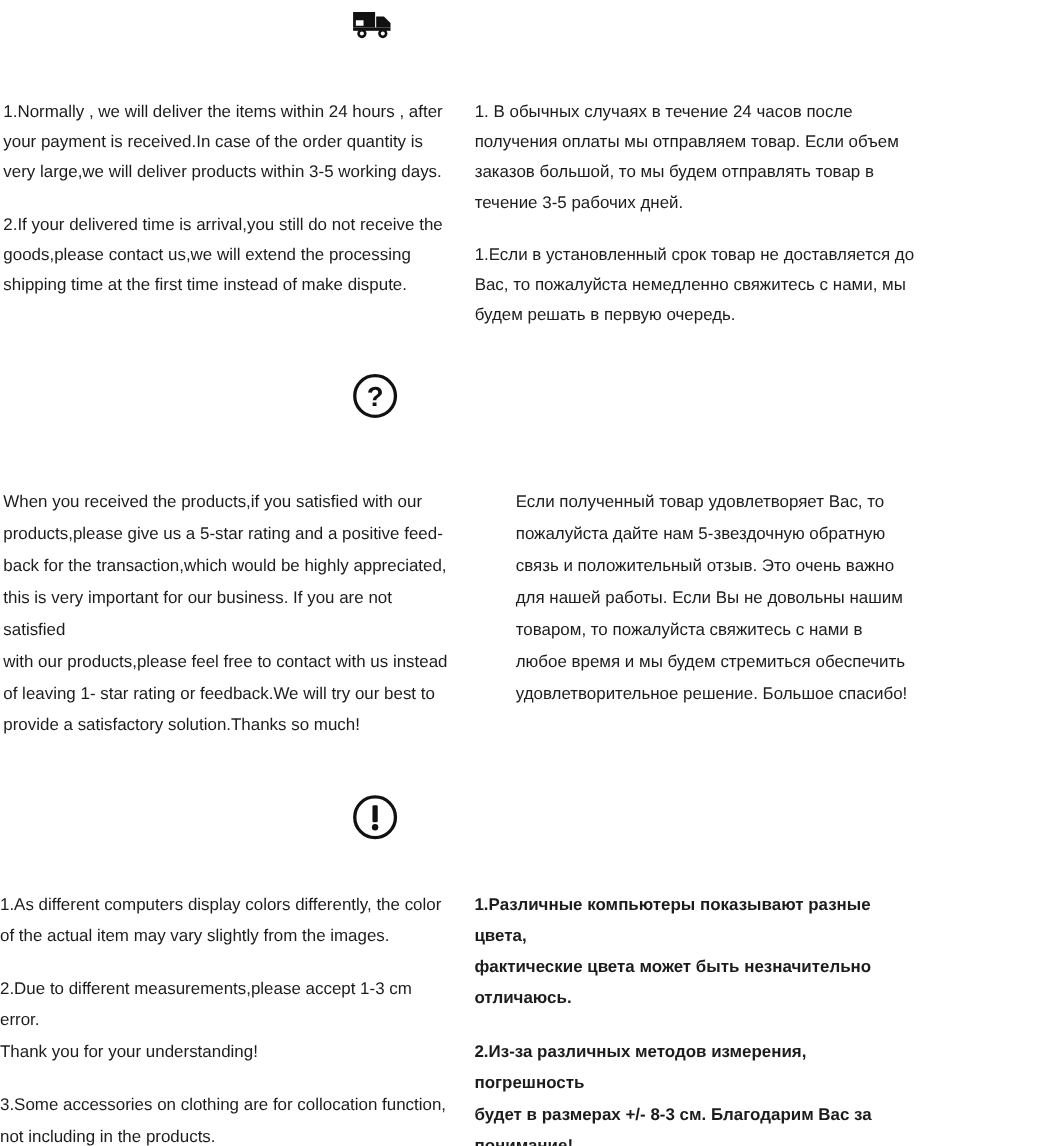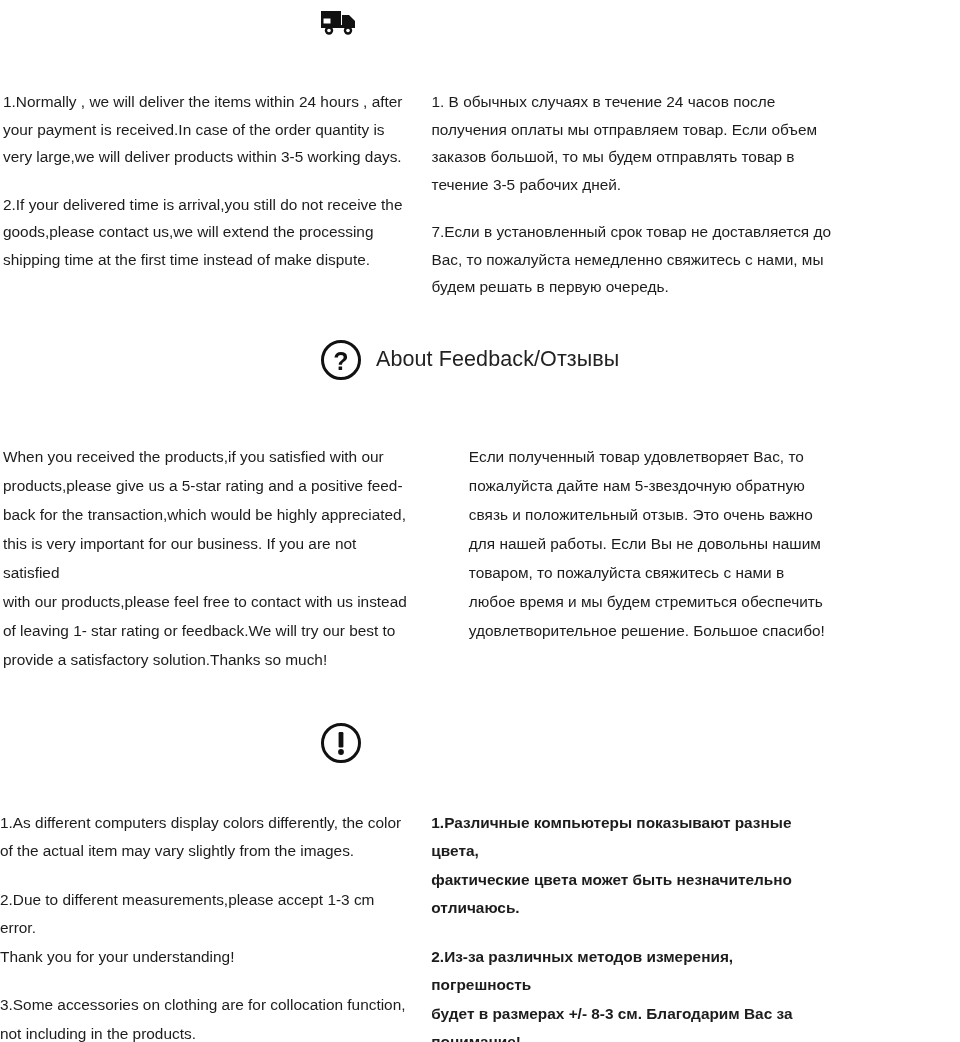--- a/index.html
+++ b/index.html
@@ -125,36 +125,35 @@
    very large,we will deliver products within 3-5 working days.</p>
       <p class="para">2.If your delivered time is arrival,you still do not receive the
    goods,please contact us,we will extend the processing
    shipping time at the first time instead of make dispute.</p>
     </div>
     <div class="col-right">
       <p class="para">1. В обычных случаях в течение 24 часов после
     получения оплаты мы отправляем товар. Если объем
     заказов большой, то мы будем отправлять товар в
     течение 3-5 рабочих дней.</p>
-      <p class="para">7.Если в установленный срок товар не доставляется до
+      <p class="para">1.Если в установленный срок товар не доставляется до
    Вас, то пожалуйста немедленно свяжитесь с нами, мы
    будем решать в первую очередь.</p>
     </div>
   </div>
 
   <div class="sp-h3"></div>
 
   <div class="section-header">
     <span class="hdr-icon">
       <svg width="42" height="42" viewBox="0 0 42 42" xmlns="http://www.w3.org/2000/svg">
         <circle cx="21" cy="21" r="18.5" fill="none" stroke="#111111" stroke-width="3"></circle>
         <text x="21" y="30.5" font-family="'Liberation Sans', sans-serif" font-size="25" font-weight="bold" fill="#111111" text-anchor="middle">?</text>
       </svg>
     </span>
-    <span class="hdr-title">About Feedback/Отзывы</span>
   </div>
 
   <div class="sp-h4"></div>
 
   <div class="cols" id="feedback">
     <div class="col-left">
       <p class="para">When you received the products,if you satisfied with our
 products,please give us a 5-star rating and a positive feed-
 back for the transaction,which would be highly appreciated,
 this is very important for our business. If you are not satisfied

